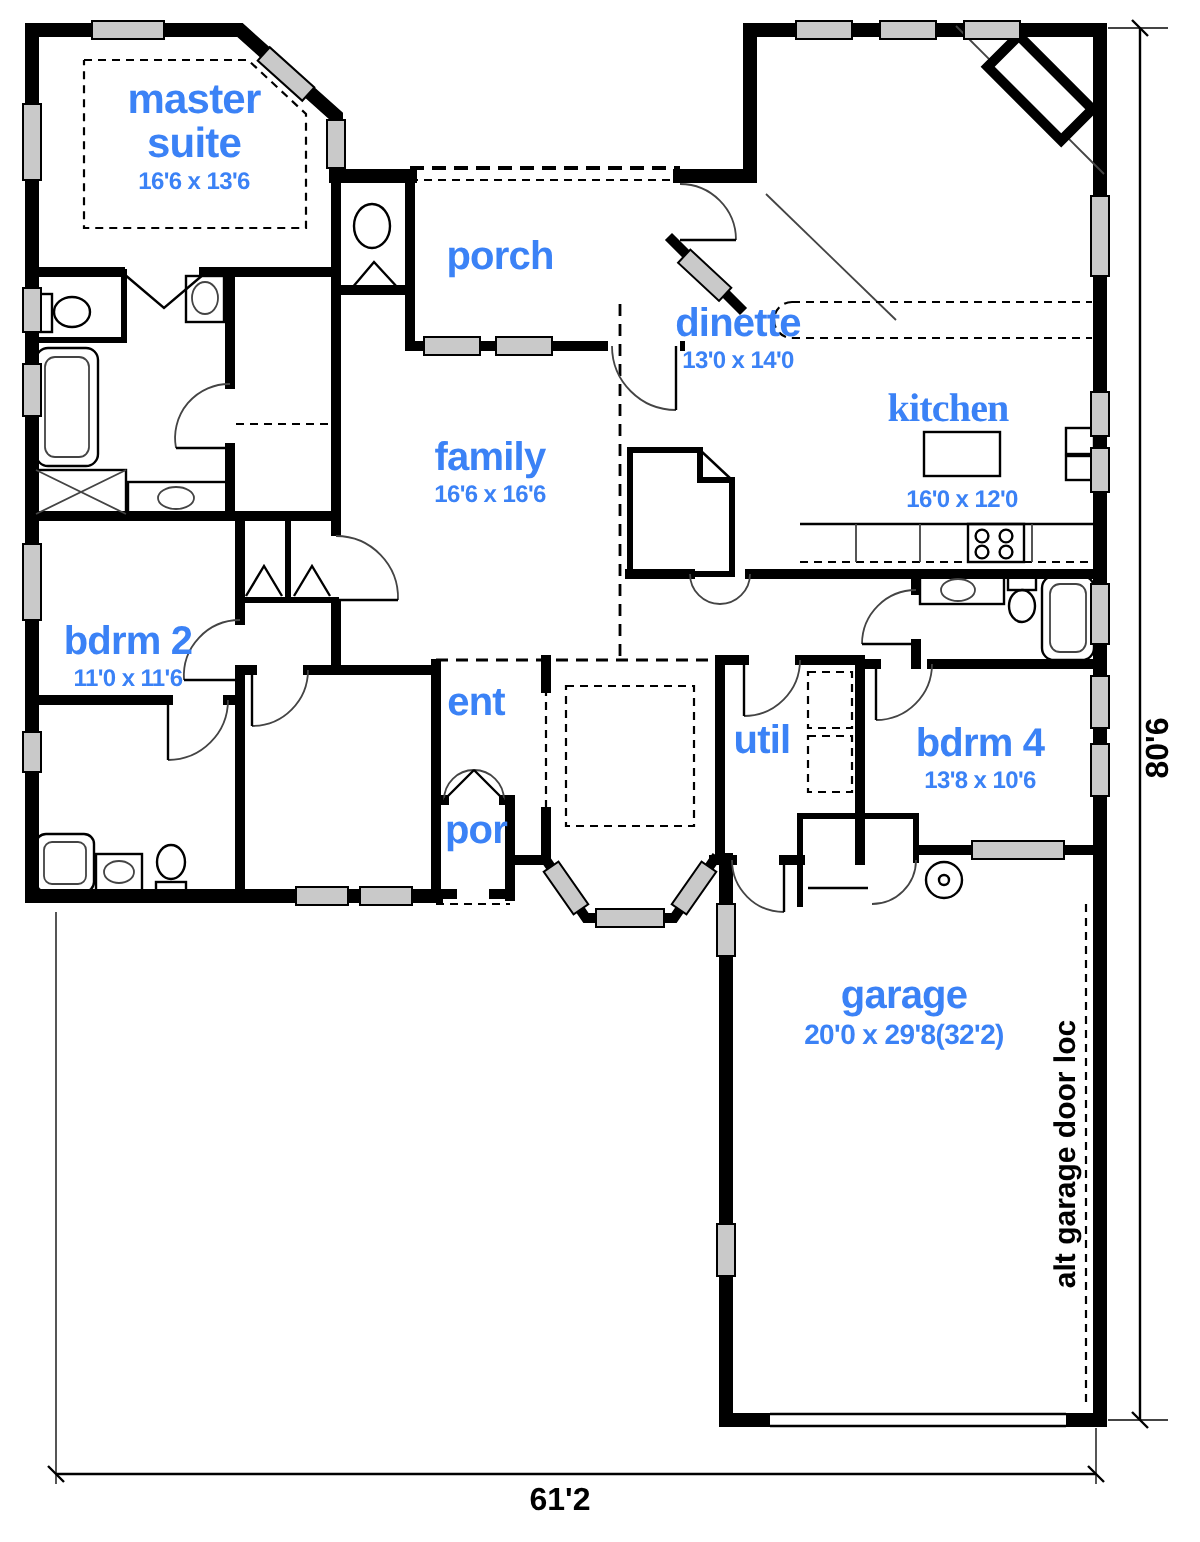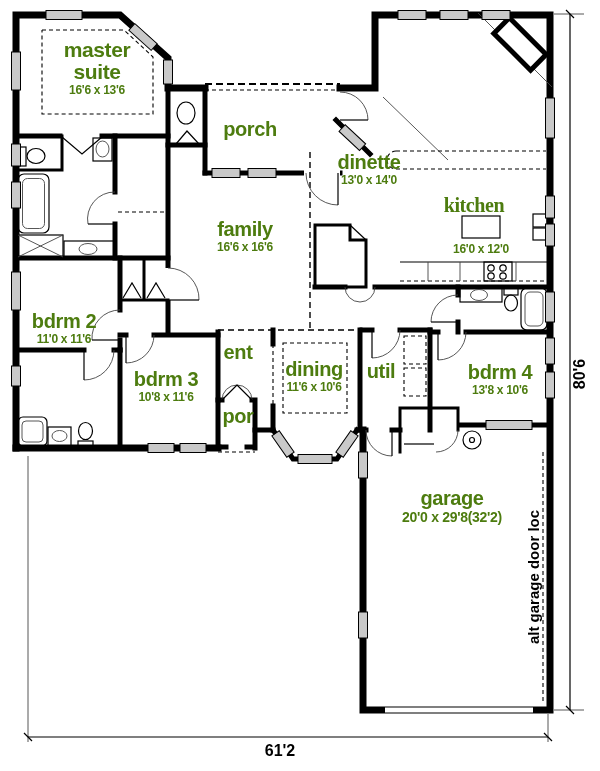--- a/index.html
+++ b/index.html
@@ -10,21 +10,21 @@
   .w5{stroke:#000;stroke-width:5;fill:none;stroke-linecap:square;}
   .w3{stroke:#000;stroke-width:3;fill:none;stroke-linecap:square;}
   .thin{stroke:#000;stroke-width:1.2;fill:none;}
   .hair{stroke:#444;stroke-width:0.9;fill:none;}
   .dash{stroke:#000;stroke-width:1.4;fill:none;stroke-dasharray:6 4;}
   .dash2{stroke:#000;stroke-width:1.1;fill:none;stroke-dasharray:4 3;}
   .dashbold{stroke:#000;stroke-width:2;fill:none;stroke-dasharray:7 4;}
   .win{fill:#c9c9c9;stroke:#000;stroke-width:1;}
   .gap{fill:#fff;stroke:none;}
   .room-label{position:absolute;transform:translate(-50%,-50%);text-align:center;
-      color:#4d7c0f;font-weight:bold;line-height:1.04;white-space:nowrap;}
+      color:#3b82f6;font-weight:bold;line-height:1.04;white-space:nowrap;}
   .room-name{display:block;font-size:20px;letter-spacing:-0.4px;}
   .room-dims{display:block;font-size:12px;margin-top:1px;letter-spacing:-0.3px;}
   .wrap{white-space:normal;width:104px;}
   .dim-label{position:absolute;transform:translate(-50%,-50%);font-size:16px;
       font-weight:bold;color:#000;white-space:nowrap;}
   .rot{transform:translate(-50%,-50%) rotate(-90deg);}
   .note-label{position:absolute;transform:translate(-50%,-50%) rotate(-90deg);
       font-size:15px;font-weight:bold;color:#000;white-space:nowrap;}
 </style>
 </head>
@@ -262,38 +262,30 @@
     <span class="room-dims">16'0 x 12'0</span>
   </div>
   <div class="room-label" style="left:245px;top:236px;text-align:center;">
     <span class="room-name">family</span>
     <span class="room-dims">16'6 x 16'6</span>
   </div>
   <div class="room-label" style="left:64px;top:328px;">
     <span class="room-name">bdrm 2</span>
     <span class="room-dims">11'0 x 11'6</span>
   </div>
-  <div class="room-label" style="left:166px;top:386px;">
-    <span class="room-name">bdrm 3</span>
-    <span class="room-dims">10'8 x 11'6</span>
-  </div>
   <div class="room-label" style="left:238px;top:352px;">
     <span class="room-name">ent</span>
   </div>
-  <div class="room-label" style="left:314px;top:376px;">
-    <span class="room-name">dining</span>
-    <span class="room-dims">11'6 x 10'6</span>
-  </div>
   <div class="room-label" style="left:238px;top:416px;">
     <span class="room-name">por</span>
   </div>
   <div class="room-label" style="left:381px;top:371px;">
     <span class="room-name">util</span>
   </div>
-  <div class="room-label" style="left:490px;top:379px;margin-left:10px;">
+  <div class="room-label" style="left:490px;top:379px;">
     <span class="room-name">bdrm 4</span>
     <span class="room-dims">13'8 x 10'6</span>
   </div>
   <div class="room-label" style="left:452px;top:506px;">
     <span class="room-name">garage</span>
     <span class="room-dims" style="font-size:14px;">20'0 x 29'8(32'2)</span>
   </div>
 
   <div class="dim-label" style="left:280px;top:751px;">61'2</div>
   <div class="dim-label rot" style="left:580px;top:374px;">80'6</div>

